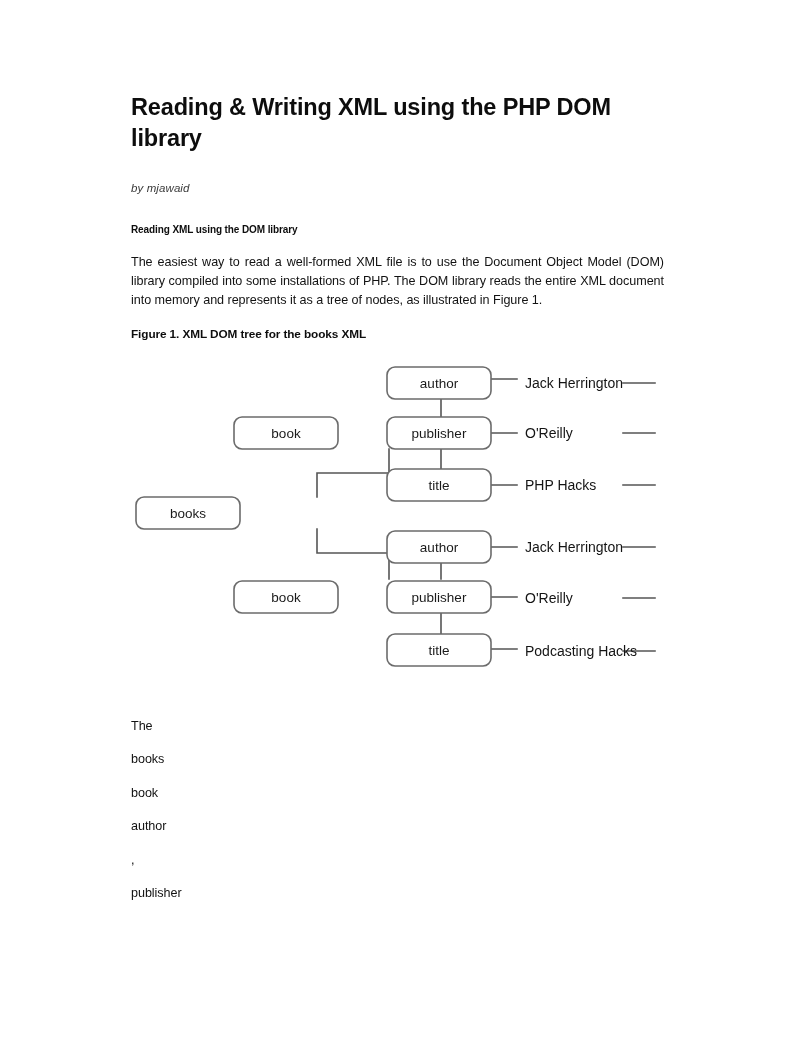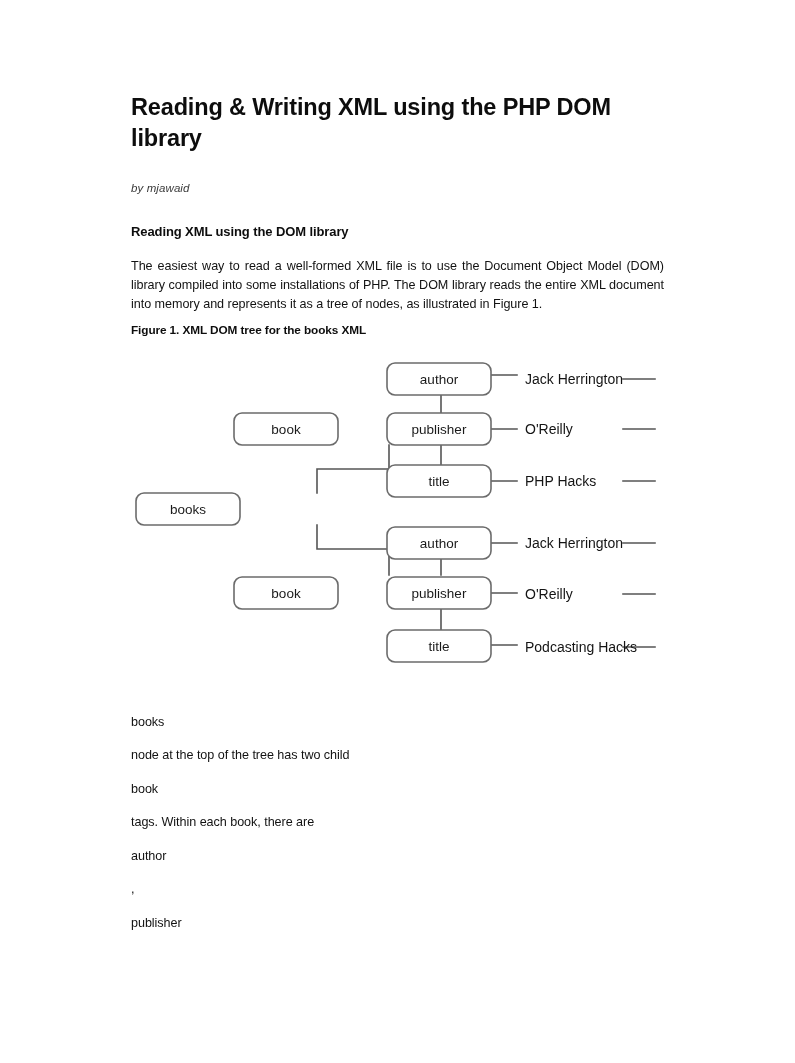--- a/index.html
+++ b/index.html
@@ -38,31 +38,31 @@
     font-family: "Liberation Sans", sans-serif;
   }
   .byline {
     font-size: 11.5px;
     font-style: italic;
     color: #3a3a3a;
     margin-top: 28px;
     letter-spacing: 0.1px;
   }
   h2.section-head {
-    font-size: 13px;
+    font-size: 10px;
     font-weight: bold;
     color: #0d0d0d;
     margin: 30px 0 0 0;
     letter-spacing: -0.1px;
   }
   p.body-para {
     font-size: 12.6px;
     line-height: 19.2px;
     text-align: justify;
-    margin: 18px 0 8px 0;
+    margin: 18px 0 16px 0;
     color: #121212;
     letter-spacing: -0.05px;
   }
   .fig-caption {
     font-size: 11.8px;
     font-weight: bold;
     color: #0d0d0d;
     margin: 3px 0 16px 0;
     letter-spacing: -0.1px;
   }
@@ -198,24 +198,23 @@
             <rect x="256" y="277" width="104" height="32" rx="8" ry="8" fill="#ffffff" stroke="#6b6b6b" stroke-width="1.6"></rect>
             <text class="node-label" x="308" y="298" text-anchor="middle">title</text>
           </g>
           <text class="leaf-text" x="394" y="299">Podcasting Hacks</text>
 
         </g>
       </svg>
     </div>
 
     <div class="tail-lines">
+      <div class="tail-line">The</div>
       <div class="tail-line">books</div>
-      <div class="tail-line">node at the top of the tree has two child</div>
       <div class="tail-line">book</div>
-      <div class="tail-line">tags. Within each book, there are</div>
       <div class="tail-line">author</div>
       <div class="tail-line">,</div>
       <div class="tail-line">publisher</div>
     </div>
 
   </div>
 
 
 </div>
 

